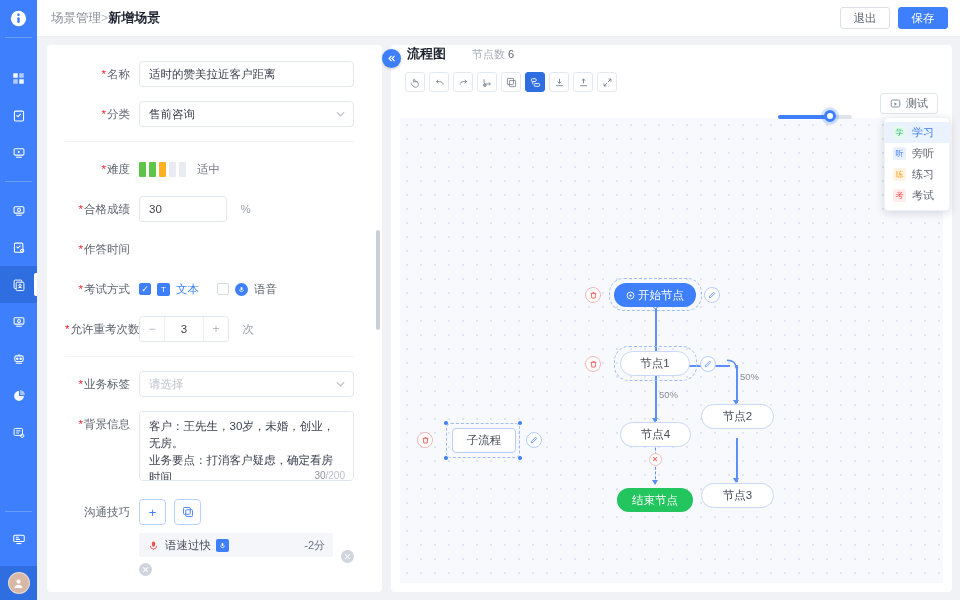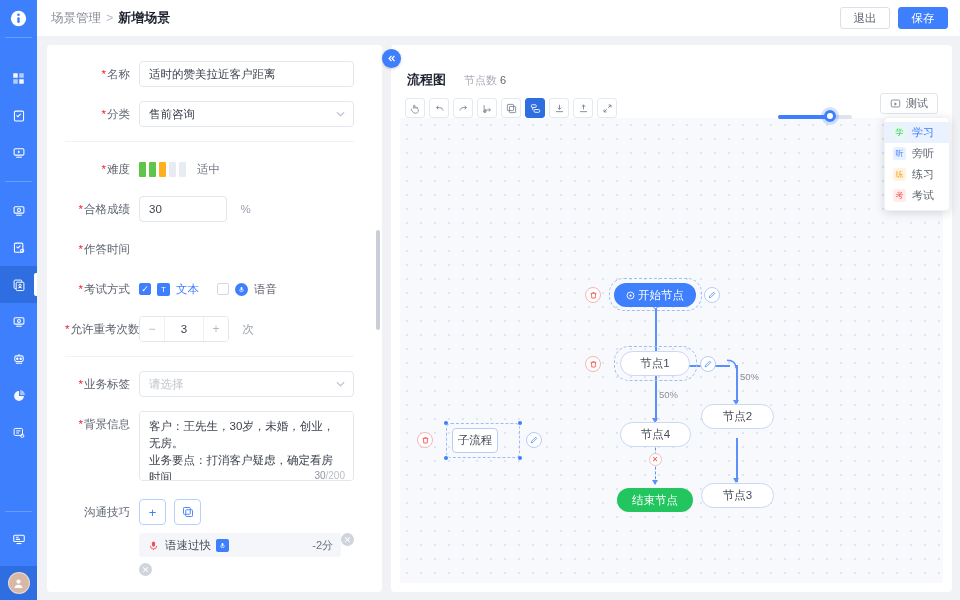--- a/index.html
+++ b/index.html
@@ -51,21 +51,21 @@
 
   
   .right { flex: 1 1 auto; display: flex; flex-direction: column; height: 600px; min-width: 0; }
 
   
   .header {
     height: 37px; background: #fff; flex: 0 0 37px;
     display: flex; align-items: center; padding: 0 12px 0 14px;
     border-bottom: 1px solid #eef0f4;
   }
-  .crumbs { font-size: 12.5px; color: #8a8f99; display: flex; align-items: center; gap: 5px;}
+  .crumbs { font-size: 12.5px; color: #8a8f99; display: flex; align-items: center; }
   .crumbs .cur { color: #1f2430; font-weight: 700; font-size: 13px; }
   .crumbs .sep { color: #b6bbc4; }
   .header-sp { flex: 1 1 auto; }
   .btn {
     height: 22px; min-width: 50px; padding: 8px 12px; border-radius: 3px;
     font-size: 11.5px; display: inline-flex; align-items: center; justify-content: center;
     cursor: pointer; border: 1px solid #dcdfe6; background: #fff; color: #5a616e;
   }
   .btn.primary { background: #3d7ffc; border-color: #3d7ffc; color: #fff; margin-left: 8px; }
 
@@ -140,33 +140,33 @@
     width: 27px; height: 26px; border: 1px solid #b9d0ff; border-radius: 4px; background: #fff;
     color: #3d7ffc; display: inline-flex; align-items: center; justify-content: center;
     font-size: 13px; margin-right: 8px;
   }
   .skill {
     height: 24px; background: #f5f6fa; border-radius: 3px; display: flex; align-items: center;
     padding: 0 8px; margin-bottom: 6px; font-size: 11.5px; color: #474d59; gap: 6px;
   }
   .skill .sname { flex: 1 1 auto; display: flex; align-items: center; gap: 5px;}
   .skill .sscore { color: #6b7180; font-size: 11px; }
-  .skill-row { display: flex; align-items: flex-start; }
+  .skill-row { display: flex; align-items: flex-end; gap: 8px; }
   .del-x { width: 13px; height: 13px; border-radius: 50%; background: #cfd4dd; color: #fff;
            font-size: 9px; display: inline-flex; align-items: center; justify-content: center; }
   .mic-ico{ width:13px;height:13px;display:inline-flex;align-items:center;justify-content:center;}
 
   
   .canvas-panel { flex: 1 1 auto; background: #fff; border-radius: 4px; position: relative; min-width: 0; }
   .collapse-btn {
     position: absolute; left: -9px; top: 4px; width: 19px; height: 19px; border-radius: 50%;
     background: #3d7ffc; color: #fff; font-size: 10px; display: flex; align-items: center;
     justify-content: center; z-index: 20; box-shadow: 0 1px 3px rgba(0,0,0,.2);
   }
-  .cv-head { padding: 26px 14px 0 16px; display: flex; align-items: baseline; gap: 18px; }
+  .cv-head { padding: 0 14px 0 16px; display: flex; align-items: baseline; gap: 26px; }
   .cv-title { font-size: 13px; font-weight: 700; color: #1f2430; }
   .cv-sub { font-size: 11px; color: #a7acb7; }
   .cv-sub b { color: #5e646f; font-weight: normal; }
   .cv-toolbar { display: flex; gap: 4px; padding: 9px 0 0 14px; }
   .tbtn {
     width: 20px; height: 20px; border: 1px solid #e4e8ef; border-radius: 3px; background: #fff;
     display: flex; align-items: center; justify-content: center; color: #76808f;
   }
   .tbtn.on { background: #2f6ee0; border-color: #2f6ee0; color: #fff; }
 
@@ -205,21 +205,21 @@
   .n-start {
     width: 82px; height: 24px; border-radius: 13px; background: #3d7ffc; color: #fff;
     gap: 3px;
   }
   .n-end { width: 76px; height: 24px; border-radius: 13px; background: #22c55e; color: #fff; }
   .n-norm {
     width: 70px; height: 25px; border-radius: 13px; background: #fff;
     border: 1px solid #c9d8f5; color: #454b57;
   }
   .n-sub {
-    width: 46px; height: 25px; border-radius: 4px; background: #fff;
+    width: 64px; height: 25px; border-radius: 4px; background: #fff;
     border: 1px solid #b9cdf4; color: #454b57;
   }
   .selring {
     position: absolute; border: 1px dashed #9fbcf7; border-radius: 15px;
     pointer-events: none;
   }
   .selring.rect { border-radius: 5px; }
   .hdl { position: absolute; width: 4px; height: 4px; background: #3d7ffc; border-radius: 50%; }
   .nodebtn {
     position: absolute; width: 16px; height: 16px; border-radius: 50%; background: #fff;

